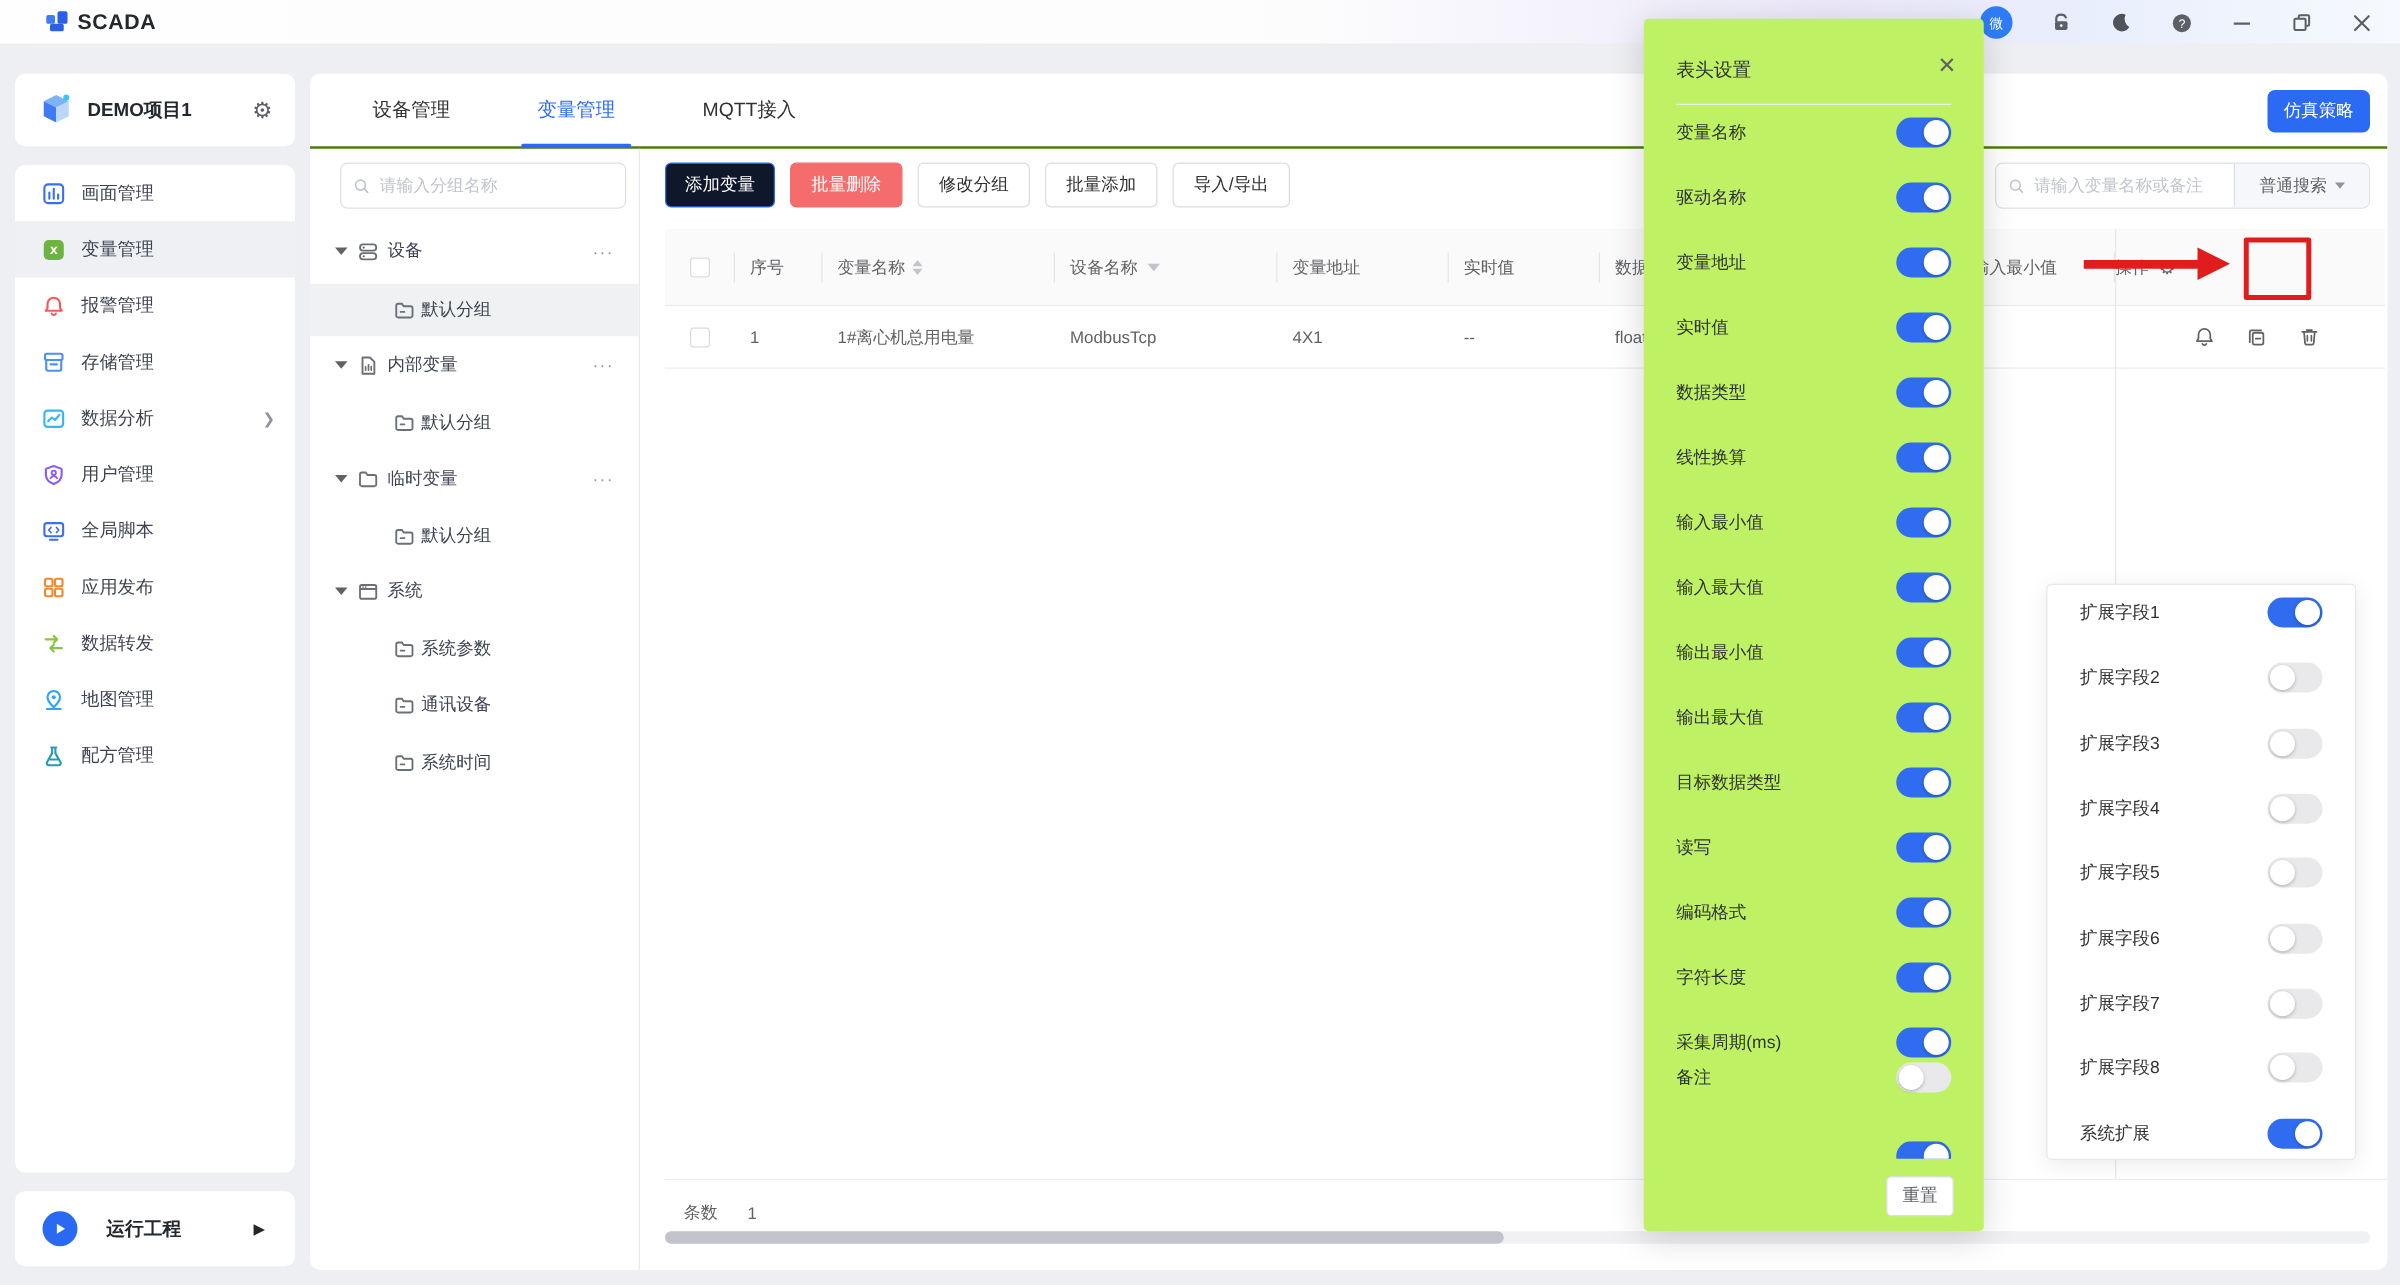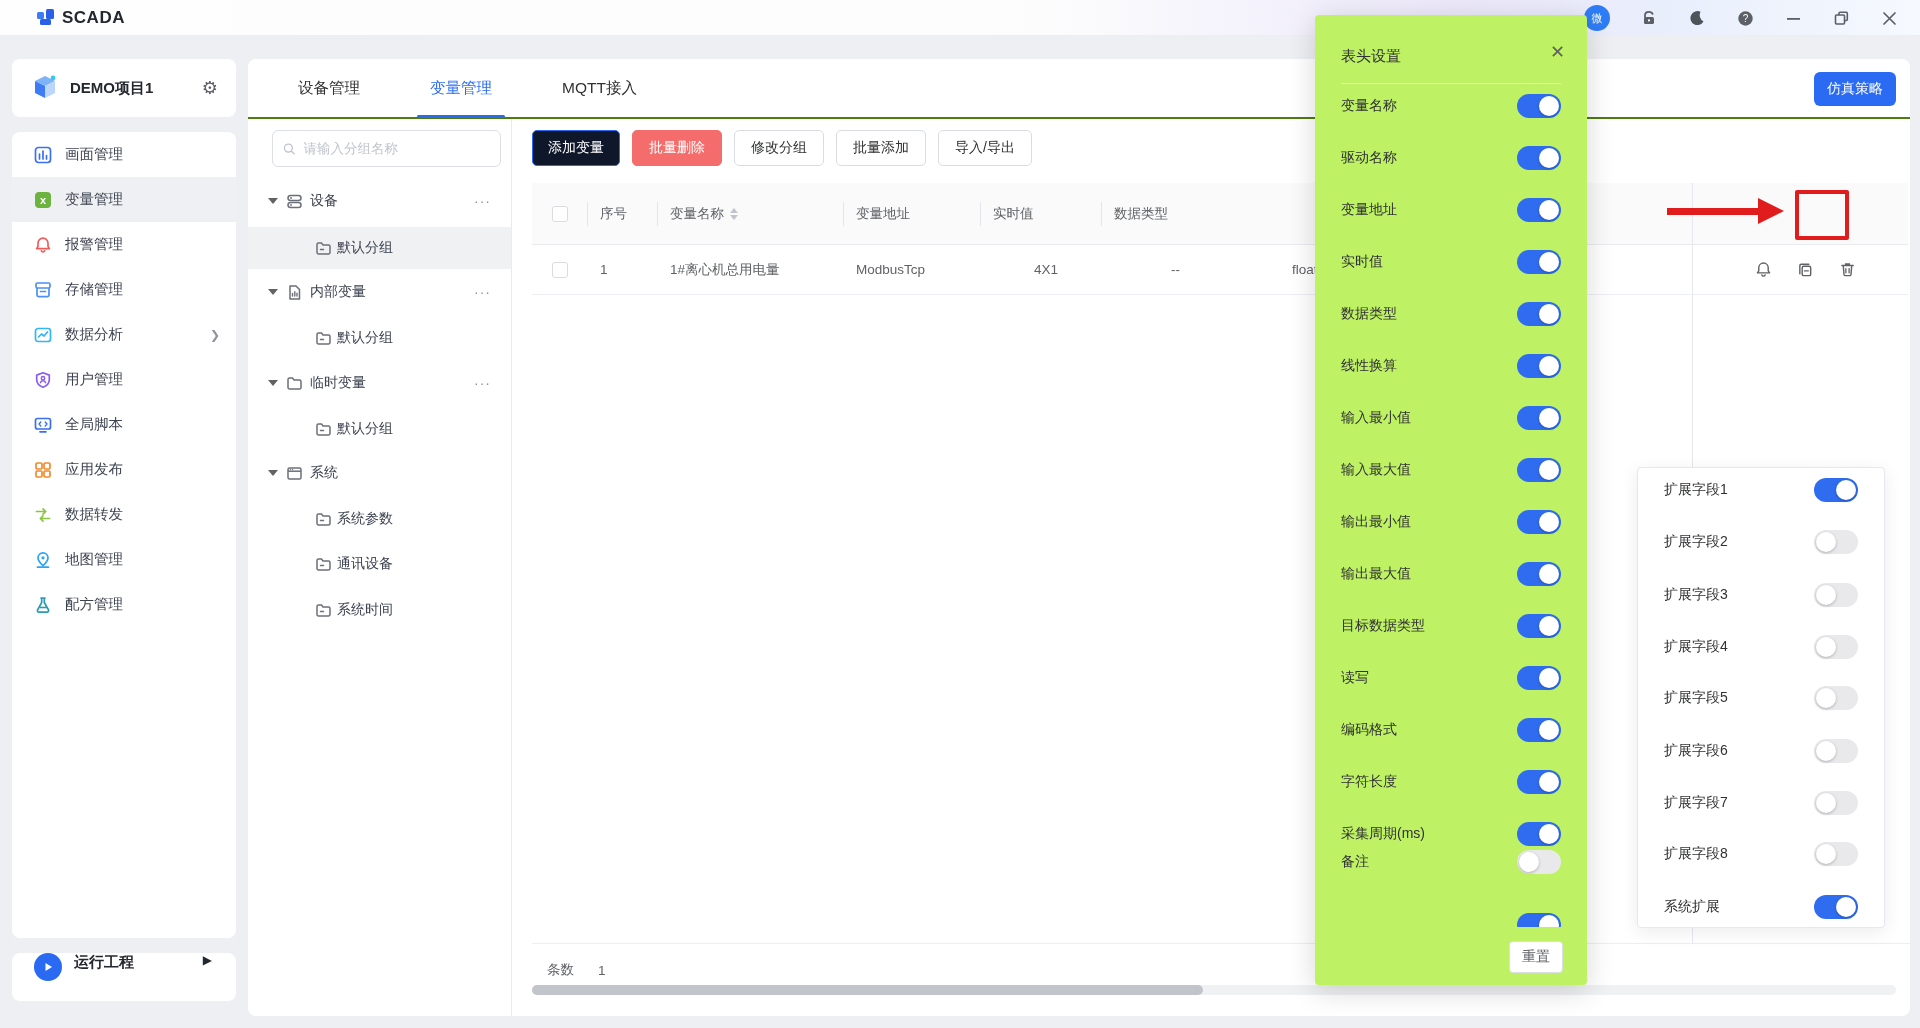--- a/index.html
+++ b/index.html
@@ -24,21 +24,21 @@
   .proj-gear { font-size:18px; color:#5c6066; margin-right:18px; cursor:pointer; }
   .menu-card { left:12px; top:132px; width:224px; height:806px; padding-top:0; overflow:hidden; }
   .menu-item { height:45px; display:flex; align-items:center; padding-left:22px; padding-right:16px; gap:13px;
     font-size:14.5px; color:#3d4351; cursor:pointer; }
   .menu-item.active { background:#eef0f3; }
   .mi-icon { width:18px; height:18px; flex:none; display:flex; align-items:center; justify-content:center; }
   .mi-label { flex:1; }
   .mi-chev { color:#909399; font-size:12px; }
   .var-box { width:16px; height:16px; background:#6db33f; border-radius:4px; color:#fff; font-size:11px; font-weight:bold;
     display:flex; align-items:center; justify-content:center; }
-  .run-card { left:12px; top:953px; width:224px; height:48px; display:flex; cursor:pointer; }
+  .run-card { left:12px; top:953px; width:224px; height:60px; display:flex; align-items:center; cursor:pointer;gap:11px; }
   .run-circle { width:28px; height:28px; border-radius:50%; background:#2a6af2; margin-left:22px;
     display:flex; align-items:center; justify-content:center; }
   .run-label { font-size:15px; font-weight:bold; color:#23272e; margin-left:12px; flex:1; }
   .run-caret { margin-right:24px; color:#23272e; font-size:12px; }
 
   
   .main-card { left:248px; top:59px; width:1662px; height:957px; overflow:hidden; }
   .tabsbar { position:absolute; left:0; top:0; right:0; height:60px; border-bottom:2px solid #4d7c0f; display:flex; align-items:center; padding-left:50px; }
   .tab { font-size:15.5px; color:#303133; margin-right:70px; position:relative; height:60px; display:flex; align-items:center; cursor:pointer; }
   .tab.active { color:#2b6bf3; }
@@ -431,33 +431,50 @@
     </div>
   </div>
 
   <div class="table-pane">
     <button class="toolbar-btn btn-primary" style="left:20px;width:88px">添加变量</button>
     <button class="toolbar-btn btn-danger" style="left:120px;width:90px">批量删除</button>
     <button class="toolbar-btn" style="left:222px;width:90px">修改分组</button>
     <button class="toolbar-btn" style="left:324px;width:90px">批量添加</button>
     <button class="toolbar-btn" style="left:426px;width:94px">导入/导出</button>
 
+    <div class="search-group">
+      <div class="sg-input">
+        <svg width="14" height="14" viewBox="0 0 14 14">
+            <circle cx="6" cy="6" r="4.4" fill="none" stroke="#c0c4cc" stroke-width="1.5"></circle>
+            <path d="M9.4 9.4l3 3" stroke="#c0c4cc" stroke-width="1.5" stroke-linecap="round"></path>
+          </svg>
+        <input placeholder="请输入变量名称或备注" style="">
+      </div>
+      <div class="sg-addon">
+        <span>普通搜索</span>
+        <span class="sg-caret"></span>
+      </div>
+    </div>
 
     <div class="grid">
       <div class="g-header">
         <div class="g-h-cell c0">
             <span class="checkbox"></span>
           </div>
         <div class="g-h-cell c1">序号</div>
         <div class="g-h-cell c2">
           <span>变量名称</span>
           <span class="sort-ico">
               <i class="sort-up"></i>
               <i class="sort-dn"></i>
             </span>
+        </div>
+        <div class="g-h-cell c3">
+          <span>设备名称</span>
+          <span class="filter-ico"></span>
         </div>
         <div class="g-h-cell c4">变量地址</div>
         <div class="g-h-cell c5">实时值</div>
         <div class="g-h-cell c6">数据类型</div>
         <div class="g-h-cell c7">输入最小值</div>
         <div class="g-h-cell c8">
           <span>操作</span>
           <span class="gear-glyph">⚙</span>
         </div>
       </div>

